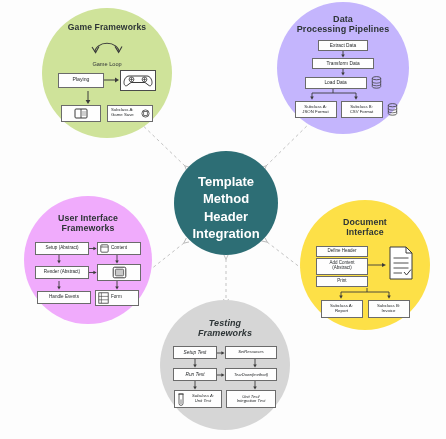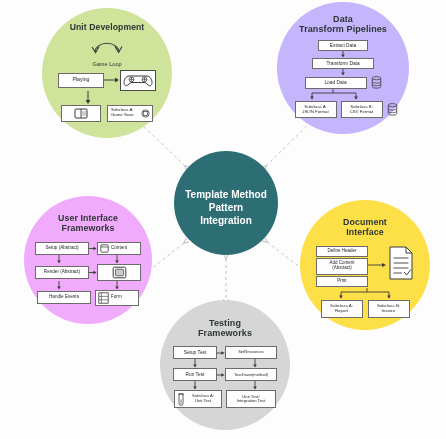--- a/index.html
+++ b/index.html
@@ -48,34 +48,34 @@
   #hub {
     position: absolute;
     left: 174px; top: 151px;
     width: 104px; height: 104px;
     border-radius: 50%;
     background: #2d6e75;
     display: flex; align-items: center; justify-content: center;
   }
   #hub .hub-text {
     color: #ffffff;
-    font-size: 10px;
+    font-size: 13px;
     font-weight: bold;
     text-align: center;
     line-height: 1.32;
     padding-top: 9px;
   }
   
   #connectors { position: absolute; left:0; top:0; pointer-events: none; }
   
   #c-game      { left: 42px;  top: 8px;   width: 130px; height: 130px; background: #cfe39a; }
   #c-data      { left: 277px; top: 2px;   width: 132px; height: 132px; background: #c4b5fd; }
   #c-ui        { left: 24px;  top: 196px; width: 128px; height: 128px; background: #f0abfc; }
   #c-doc       { left: 300px; top: 200px; width: 130px; height: 130px; background: #fde047; }
-  #c-test      { left: 160px; top: 300px; width: 130px; height: 130px; background: #d6d6d6; }
+  #c-test      { left: 160px; top: 300px; width: 130px; height: 130px; background: #d6d6d6; font-style: italic; }
 </style>
 </head>
 <body>
 
 <div id="canvas">
 
   <svg id="connectors" width="446" height="439">
     <defs>
       <marker id="ah" markerWidth="7" markerHeight="7" refX="5.2" refY="2.6" orient="auto">
         <path d="M0,0 L5.5,2.6 L0,5.2" fill="none" stroke="#b9b9b9" stroke-width="0.9"></path>
@@ -86,28 +86,28 @@
       <line x1="266" y1="166" x2="315" y2="118"></line>
       <line x1="184" y1="243" x2="136" y2="281"></line>
       <line x1="267" y1="242" x2="314" y2="278"></line>
       <line x1="226" y1="259" x2="226" y2="304"></line>
     </g>
   </svg>
 
   <div id="hub">
     <div class="hub-text">
       <div>Template Method</div>
-      <div>Pattern</div>
+      <div>Header</div>
       <div>Integration</div>
     </div>
   </div>
 
   <div class="cluster" id="c-game">
     <div class="cluster-title" style="font-size:8.6px; margin-top:15px;">
-      <span>Unit Development</span>
+      <span>Game Frameworks</span>
     </div>
 
     <svg width="40" height="22" style="margin-top:5px;">
       <path d="M8,14 A11,8 0 1 1 32,14" fill="none" stroke="#3b3b3b" stroke-width="1.1"></path>
       <path d="M5,9 L8.6,14.6 L12,8.6" fill="none" stroke="#3b3b3b" stroke-width="1.1"></path>
       <path d="M28,8.4 L31.6,14.4 L35,8.4" fill="none" stroke="#3b3b3b" stroke-width="1.1"></path>
     </svg>
     <div style="font-size:5.6px;color:#2f3335;margin-top:1px;">Game Loop</div>
 
     <div style="display:flex;align-items:center;gap:0;margin-top:3px;">
@@ -151,21 +151,21 @@
           <circle cx="4.5" cy="4.5" r="3.6" fill="none" stroke="#3b3b3b" stroke-width=".8"></circle>
           <rect x="2.7" y="2.4" width="3.6" height="4.2" fill="none" stroke="#3b3b3b" stroke-width=".7"></rect>
         </svg>
       </div>
     </div>
   </div>
 
   <div class="cluster" id="c-data">
     <div class="cluster-title" style="font-size:9px;margin-top:12px;">
       <div>Data</div>
-      <div>Transform Pipelines</div>
+      <div>Processing Pipelines</div>
     </div>
 
     <div class="box" style="width:50px;height:11px;font-size:4.8px;margin-top:6px;">Extract Data</div>
     <svg width="6" height="7">
       <line x1="3" y1="0" x2="3" y2="4" stroke="#3b3b3b" stroke-width=".9"></line>
       <path d="M1.2,3.4 L3,6.6 L4.8,3.4" fill="#3b3b3b"></path>
     </svg>
     <div class="box" style="width:62px;height:11px;font-size:4.8px;">Transform Data</div>
     <svg width="6" height="7">
       <line x1="3" y1="0" x2="3" y2="4" stroke="#3b3b3b" stroke-width=".9"></line>

